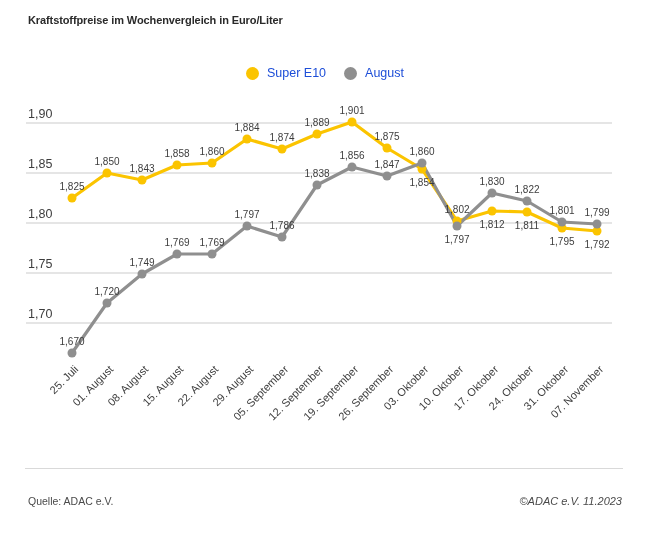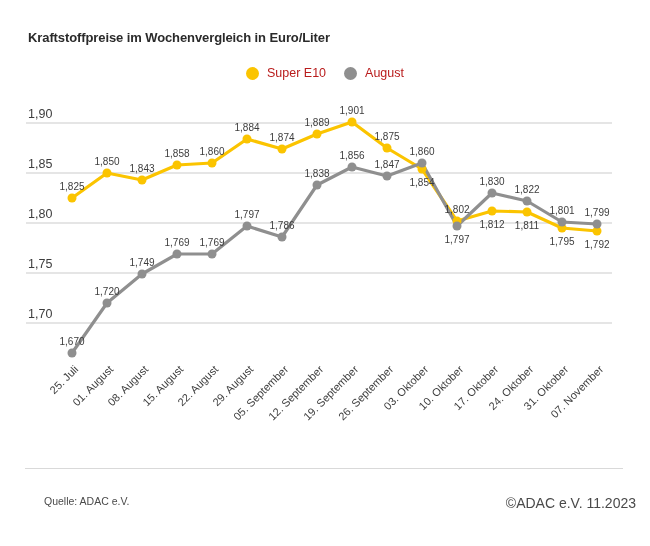--- a/index.html
+++ b/index.html
@@ -1,33 +1,33 @@
 <!DOCTYPE html>
 <html><head>
 <meta charset="utf-8">
 <style>
   html,body{margin:0;padding:0;}
   body{
     width:650px;height:546px;position:relative;background:#ffffff;
     font-family:"Liberation Sans", sans-serif;overflow:hidden;
   }
   .title{
-    position:absolute;left:28px;top:30px;
-    font-size:13px;font-weight:bold;color:#2a2a2a;letter-spacing:-0.1px;
+    position:absolute;left:28px;top:14px;
+    font-size:11px;font-weight:bold;color:#2a2a2a;letter-spacing:-0.1px;
   }
   .legend{
     position:absolute;top:66px;left:0;width:650px;
     display:flex;justify-content:center;align-items:center;gap:18px;
   }
-  .legend-item{display:flex;align-items:center;gap:8px;font-size:12.5px;color:#b91c1c;}
+  .legend-item{display:flex;align-items:center;gap:8px;font-size:12.5px;color:#1d4ed8;}
   .legend-dot{width:13px;height:13px;border-radius:50%;display:inline-block;}
   .chart-svg{position:absolute;left:0;top:0;}
   .footer-divider{position:absolute;top:468px;left:25px;width:598px;height:0;border-top:1px solid #d9d9d9;}
-  .footer-source{position:absolute;left:44px;top:495px;font-size:10.5px;color:#4a4a4a;}
-  .footer-copyright{position:absolute;right:14px;top:495px;font-size:14px;color:#4a4a4a;}
+  .footer-source{position:absolute;left:28px;top:495px;font-size:10.5px;color:#4a4a4a;}
+  .footer-copyright{position:absolute;right:28px;top:495px;font-size:11px;color:#4a4a4a;font-style:italic;}
 </style>
 </head>
 <body>
 
 <div class="title">Kraftstoffpreise im Wochenvergleich in Euro/Liter</div>
 
 <div class="legend">
   <div class="legend-item">
     <span class="legend-dot" style="background: rgb(251, 196, 0);"></span>
     <span>Super E10</span>

